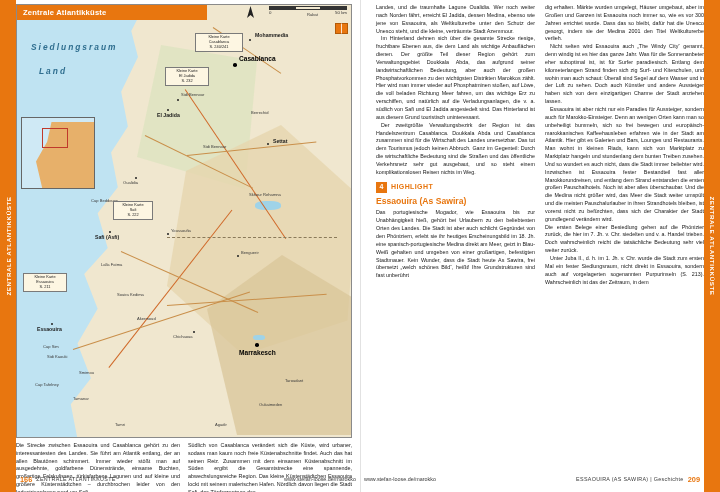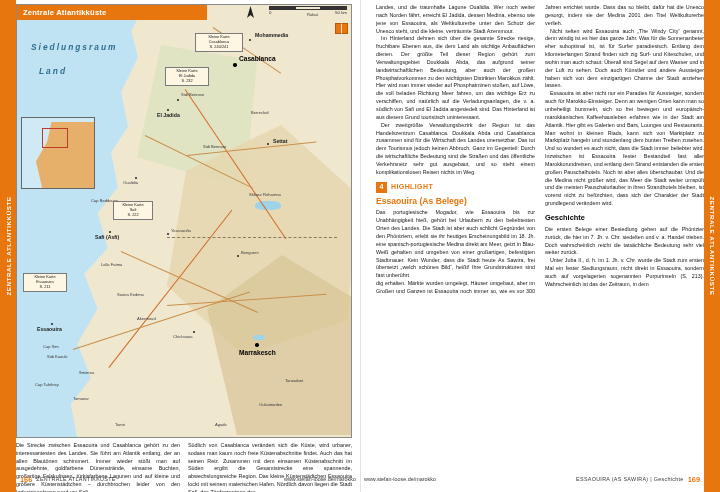--- a/index.html
+++ b/index.html
@@ -486,33 +486,32 @@
     <div class="cols" style="left:16px;">
       <p class="first">Landes, und die traumhafte Lagune Oualidia. Wer noch weiter nach Norden fährt, erreicht El Jadida, dessen Medina, ebenso wie jene von Essaouira, als Weltkulturerbe unter den Schutz der Unesco steht, und die kleine, verträumte Stadt Azemmour.</p>
       <p>Im Hinterland dehnen sich über die gesamte Strecke riesige, fruchtbare Ebenen aus, die dem Land als wichtige Anbauflächen dienen. Der größte Teil dieser Region gehört zum Verwaltungsgebiet Doukkala Abda, das aufgrund seiner landwirtschaftlichen Bedeutung, aber auch der großen Phosphatvorkommen zu den wichtigsten Distrikten Marokkos zählt. Hier wird man immer wieder auf Phosphatminen stoßen, auf Löwe, die voll beladen Richtung Meer fahren, um das wichtige Erz zu verschiffen, und natürlich auf die Verladungsanlagen, die v. a. südlich von Safi und El Jadida angesiedelt sind. Das Hinterland ist aus diesem Grund touristisch uninteressant.</p>
       <p>Der zweitgrößte Verwaltungsbezirk der Region ist das Handelszentrum Casablanca. Doukkala Abda und Casablanca zusammen sind für die Wirtschaft des Landes unersetzbar. Das tut dem Tourismus jedoch keinen Abbruch. Ganz im Gegenteil: Durch die wirtschaftliche Bedeutung sind die Straßen und das öffentliche Verkehrsnetz sehr gut ausgebaut, und so steht einem komplikationslosen Reisen nichts im Weg.</p>
 
       <div class="hl-badge">
         <span class="hl-num">4</span>
         <span class="hl-text">HIGHLIGHT</span>
       </div>
 
-      <h2 class="sec">Essaouira (As Belege)</h2>
+      <h2 class="sec">Essaouira (As Sawira)</h2>
 
       <p class="first">Das portugiesische Mogador, wie Essaouira bis zur Unabhängigkeit hieß, gehört bei Urlaubern zu den beliebtesten Orten des Landes. Die Stadt ist aber auch schlicht Gegründet von den Phöniziern, erlebt sie ihr heutiges Erscheinungsbild im 18. Jh. eine spanisch-portugiesische Medina direkt am Meer, geizt in Blau-Weiß gehalten und umgeben von einer großartigen, befestigten Stadtmauer. Kein Wunder, dass die Stadt heute As Sawira, frei übersetzt „welch schönes Bild“, heißt! Ihre Grundstrukturen sind fast unberührt</p>
 
       <p class="first">dig erhalten. Märkte wurden umgelegt, Häuser umgebaut, aber im Großen und Ganzen ist Essaouira noch immer so, wie es vor 300 Jahren errichtet wurde. Dass das so bleibt, dafür hat die Unesco gesorgt, indem sie der Medina 2001 den Titel Weltkulturerbe verlieh.</p>
       <p>Nicht selten wird Essaouira auch „The Windy City“ genannt, denn windig ist es hier das ganze Jahr. Was für die Sonnenanbeter eher suboptimal ist, ist für Surfer paradiesisch. Entlang dem kilometerlangen Strand finden sich zig Surf- und Kiteschulen, und wohin man auch schaut: Überall sind Segel auf dem Wasser und in der Luft zu sehen. Doch auch Künstler und andere Aussteiger haben sich von dem einzigartigen Charme der Stadt anziehen lassen.</p>
       <p>Essaouira ist aber nicht nur ein Paradies für Aussteiger, sondern auch für Marokko-Einsteiger. Denn an wenigen Orten kann man so unbeheiligt bummeln, sich so frei bewegen und europäisch-marokkanisches Kaffeehausleben erfahren wie in der Stadt am Atlantik. Hier gibt es Galerien und Bars, Lounges und Restaurants. Man wohnt in kleinen Riads, kann sich von Marktplatz zu Marktplatz hangeln und stundenlang dem bunten Treiben zusehen. Und so wundert es auch nicht, dass die Stadt immer beliebter wird. Inzwischen ist Essaouira fester Bestandteil fast aller Marokkorundreisen, und entlang dem Strand entstanden die ersten großen Pauschalhotels. Noch ist aber alles überschaubar. Und die die Medina nicht größer wird, das Meer die Stadt weiter umspült und die meisten Pauschalurlauber in ihren Strandhotels bleiben, ist vorerst nicht zu befürchten, dass sich der Charakter der Stadt grundlegend verändern wird.</p>
 
-      <h3 class="sub">Geschichte</h3>
       <p class="first">Die ersten Belege einer Besiedlung gehen auf die Phönizier zurück, die hier im 7. Jh. v. Chr. siedelten und v. a. Handel trieben. Doch wahrscheinlich reicht die tatsächliche Bedeutung sehr viel weiter zurück.</p>
       <p>Unter Juba II., d. h. im 1. Jh. v. Chr. wurde die Stadt zum ersten Mal ein fester Siedlungsraum, nicht direkt in Essaouira, sondern auch auf vorgelagerten sogenannten Purpurinseln (S. 213). Wahrscheinlich ist das der Zeitraum, in dem</p>
     </div>
 
     <div class="footer footer-right">
       <span class="url">www.stefan-loose.de/marokko</span>
       <span style="flex:1"></span>
       <span class="pg-label">ESSAOUIRA (AS SAWIRA) | Geschichte</span>
-      <span class="pg">169</span>
+      <span class="pg">209</span>
     </div>
   </div>
 </div>
 
 </body></html>

